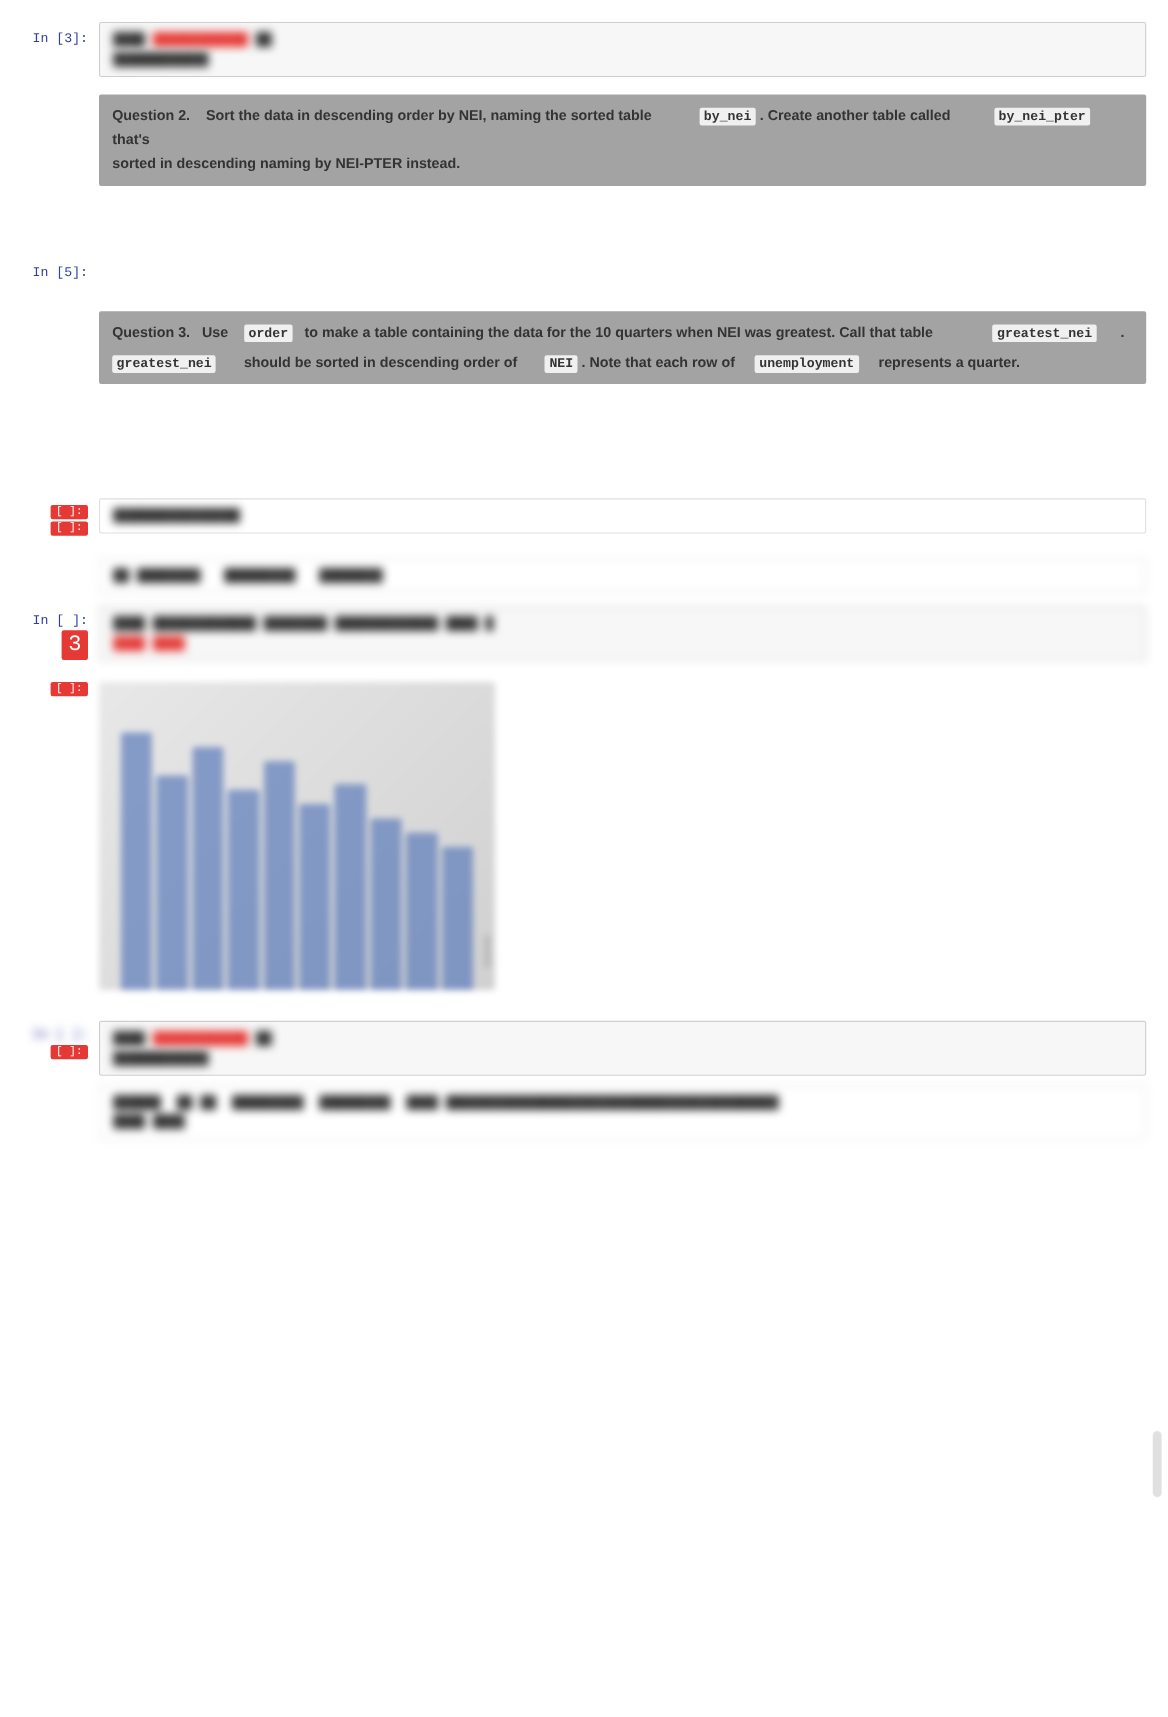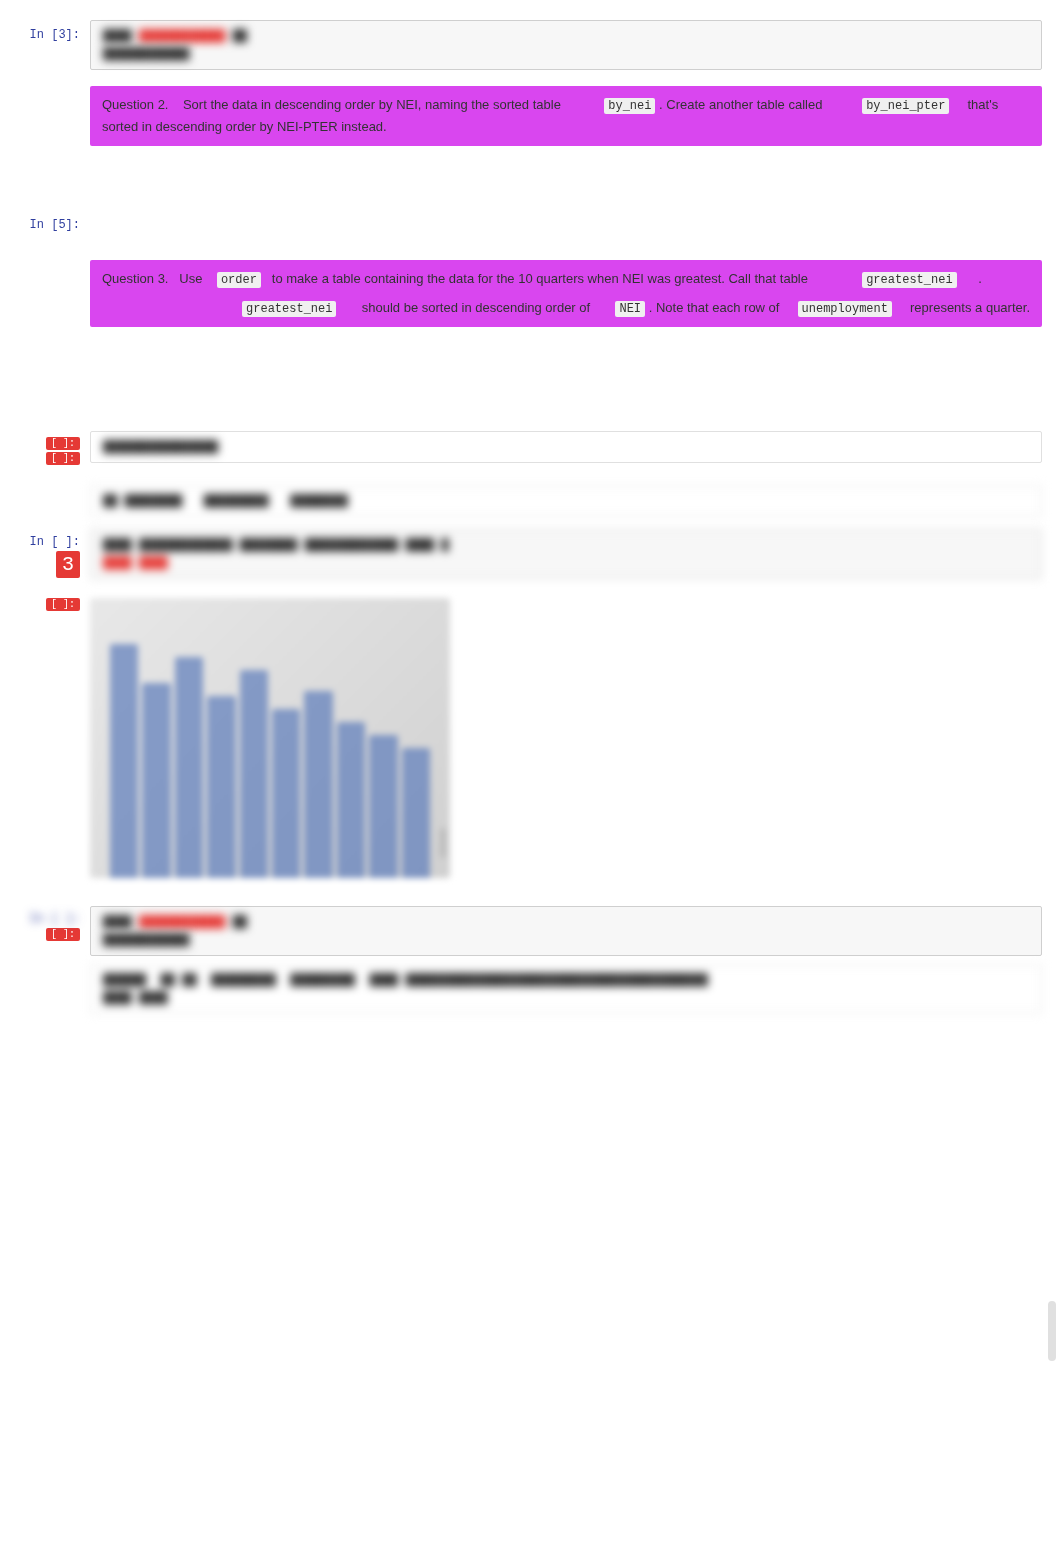--- a/index.html
+++ b/index.html
@@ -64,23 +64,24 @@
       background: #f7f7f7;
       border-color: #cfcfcf;
     }
 
     .cell-content.output-cell {
       background: #fff;
       border-color: #e0e0e0;
     }
 
     .cell-content.markdown-cell {
-      background: #d946ef;
+      background: #a3a3a3;
       border: none;
       padding: 8px 12px;
+      font-weight: bold;
     }
 
     .code-line {
       font-family: 'Courier New', monospace;
       font-size: 12px;
       line-height: 1.5;
       white-space: pre;
     }
 
     .markdown-text {
@@ -197,21 +198,21 @@
   <div class="prompt-row">
     <div class="cell-prompt"></div>
     <div class="cell-content markdown-cell">
       <p class="markdown-text">
         <span>Question 2.&nbsp;&nbsp;&nbsp; Sort the data in descending order by NEI, naming the sorted table &nbsp;&nbsp;&nbsp;&nbsp;&nbsp;&nbsp;&nbsp;&nbsp;&nbsp;&nbsp;</span>
         <span class="inline-code">by_nei</span>
         <span> . Create another table called &nbsp;&nbsp;&nbsp;&nbsp;&nbsp;&nbsp;&nbsp;&nbsp;&nbsp;</span>
         <span class="inline-code">by_nei_pter</span>
         <span> &nbsp;&nbsp;&nbsp; that's</span>
         <br>
-        <span>sorted in descending order by NEI-PTER instead.</span>
+        <span>sorted in descending naming by NEI-PTER instead.</span>
       </p>
     </div>
   </div>
 
   <div class="big-spacer"></div>
 
 
   <div class="prompt-row">
     <div class="cell-prompt">
       <span class="prompt-label">In  [5]:</span>
@@ -224,21 +225,21 @@
   <div class="prompt-row">
     <div class="cell-prompt"></div>
     <div class="cell-content markdown-cell">
       <p class="markdown-text">
         <span>Question 3.&nbsp;&nbsp; Use &nbsp;&nbsp;</span>
         <span class="inline-code">order</span>
         <span> &nbsp; to make a table containing the data for the 10 quarters when NEI was greatest. Call that table &nbsp;&nbsp;&nbsp;&nbsp;&nbsp;&nbsp;&nbsp;&nbsp;&nbsp;&nbsp;&nbsp;&nbsp;&nbsp;</span>
         <span class="inline-code">greatest_nei</span>
         <span> &nbsp;&nbsp;&nbsp;&nbsp; .</span>
       </p>
-      <p class="markdown-text" style="margin-top:6px;text-align:right;">
+      <p class="markdown-text" style="margin-top:6px;">
         <span class="inline-code">greatest_nei</span>
         <span> &nbsp;&nbsp;&nbsp;&nbsp;&nbsp; should be sorted in descending order of &nbsp;&nbsp;&nbsp;&nbsp;&nbsp;</span>
         <span class="inline-code">NEI</span>
         <span> . Note that each row of &nbsp;&nbsp;&nbsp;</span>
         <span class="inline-code">unemployment</span>
         <span> &nbsp;&nbsp;&nbsp; represents a quarter.</span>
       </p>
     </div>
   </div>
 

